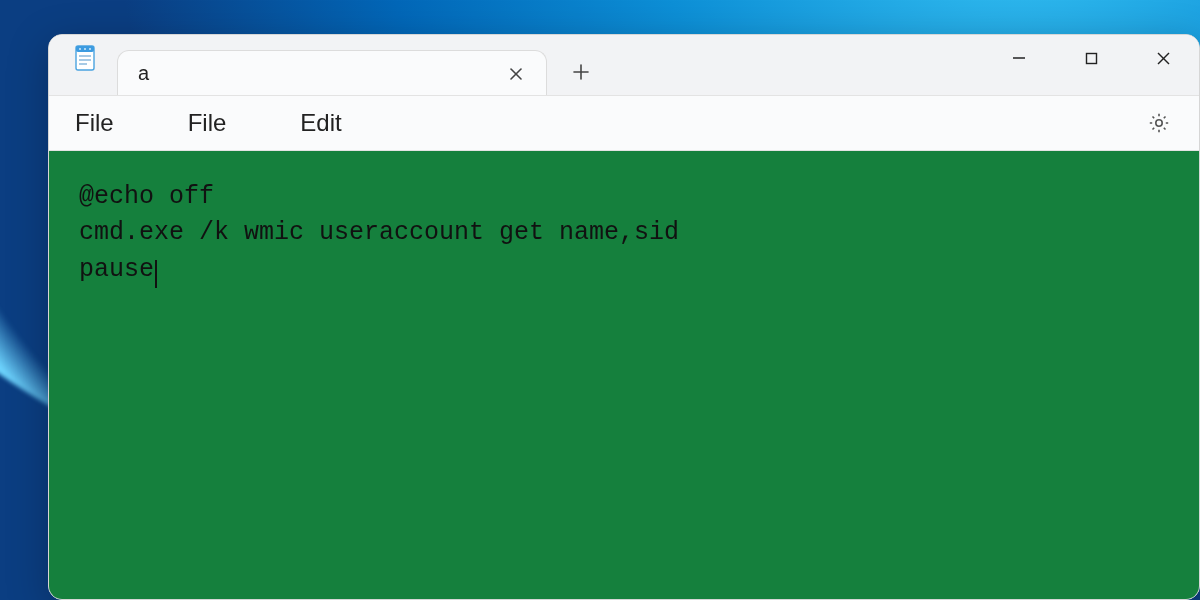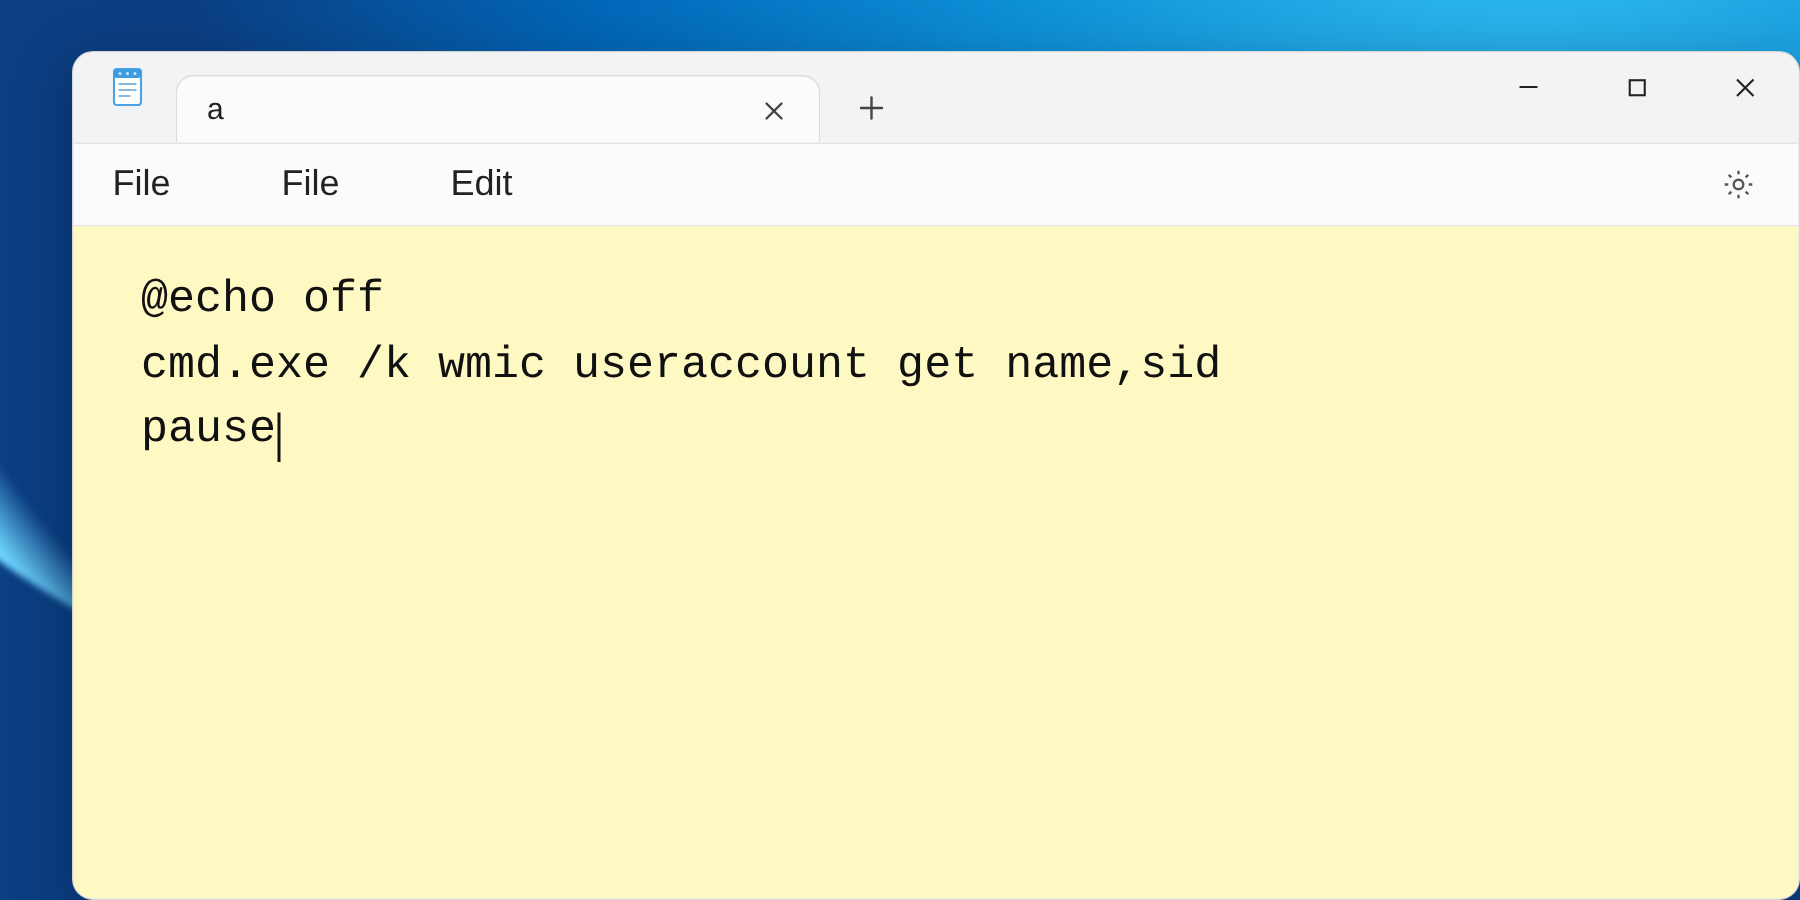--- a/index.html
+++ b/index.html
@@ -102,24 +102,24 @@
   }
   .menu-item { font-size: 24px; color: #222; cursor: pointer; padding: 6px 8px; border-radius: 6px; }
   .settings-btn {
     position: absolute; right: 22px; top: 50%; transform: translateY(-50%);
     width: 36px; height: 36px; display: flex; align-items: center; justify-content: center;
     cursor: pointer; border-radius: 6px; color: #444;
   }
 
   .editor {
     flex: 1;
-    background: #fef9c3;
-    padding: 28px 45px;
+    background: #15803d;
+    padding: 28px 30px;
     font-family: Consolas, "Courier New", monospace;
-    font-size: 30px;
+    font-size: 25px;
     line-height: 1.45;
     color: #111;
     white-space: pre;
     position: relative;
     outline: none;
   }
   .caret {
     display: inline-block;
     width: 1.5px; height: 1.1em;
     background: #111;

